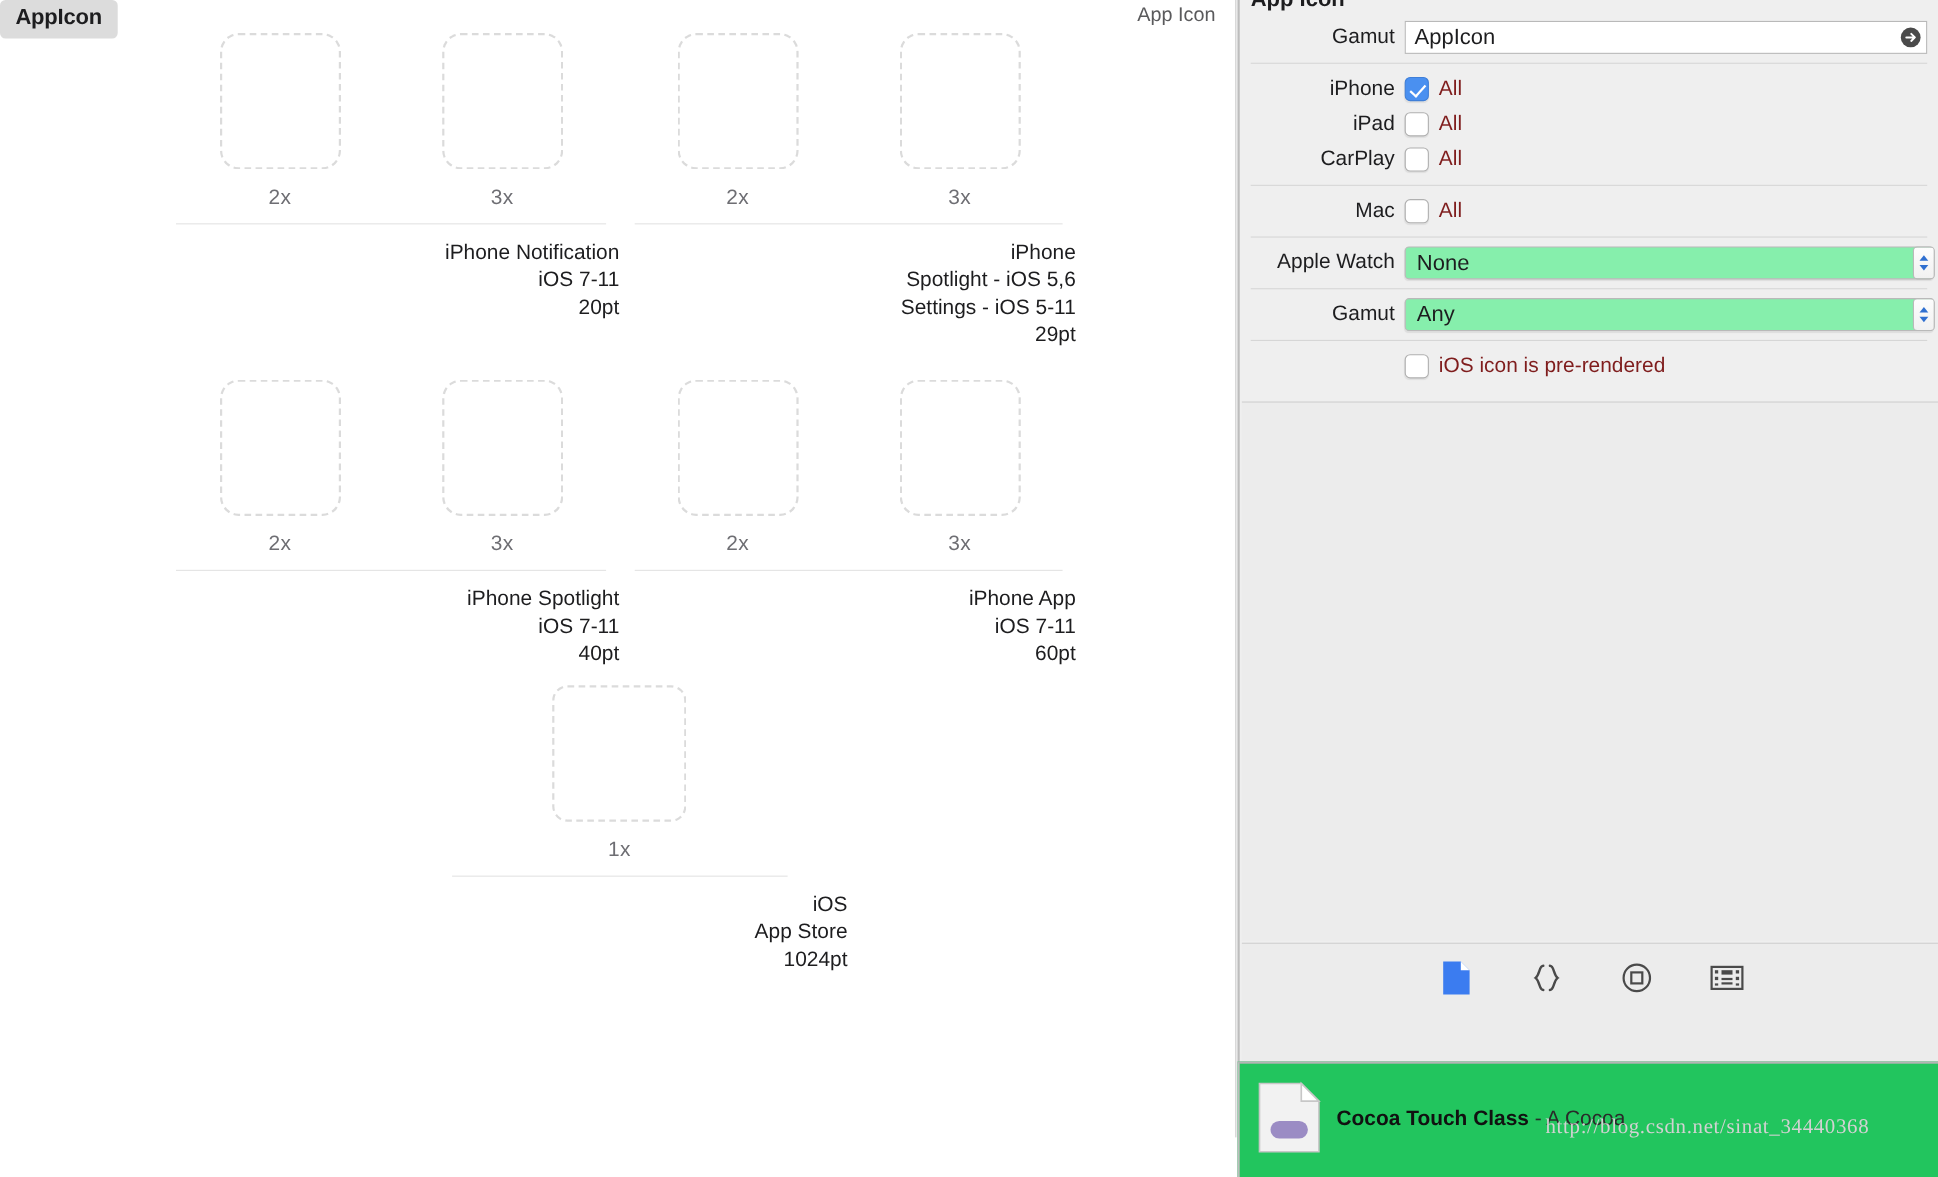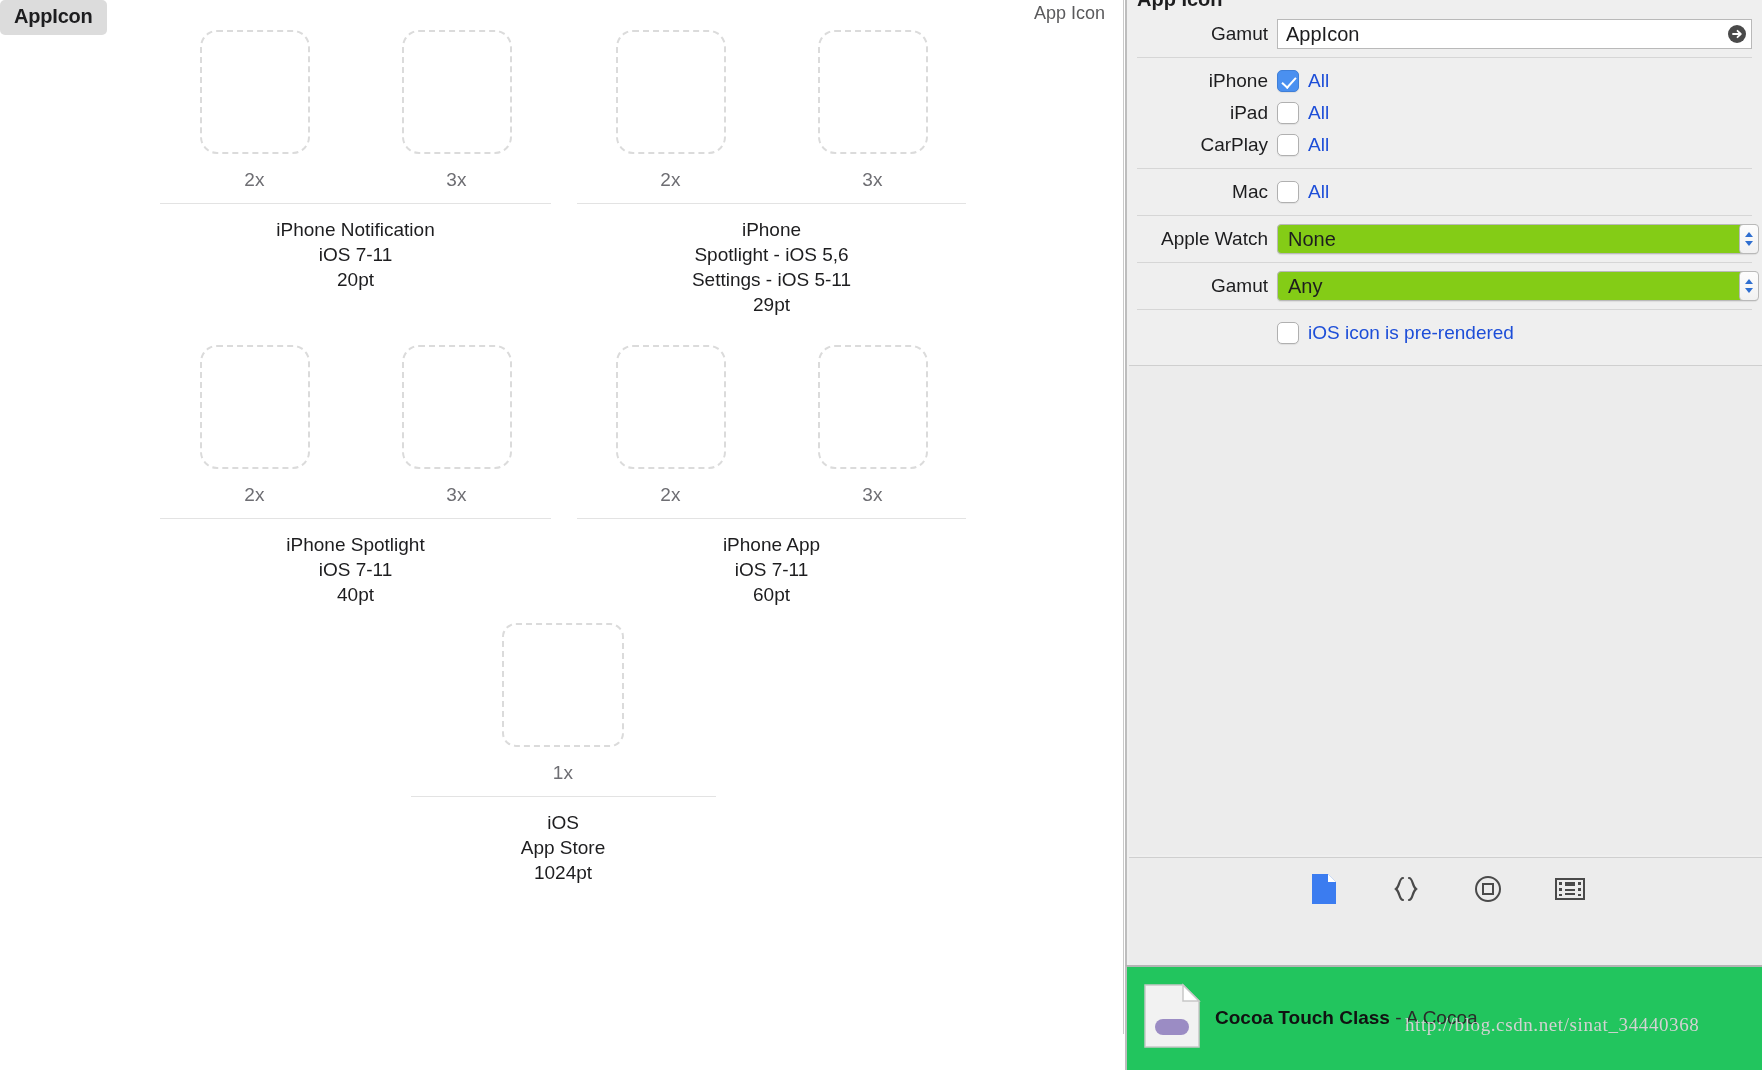--- a/index.html
+++ b/index.html
@@ -63,21 +63,21 @@
     text-align: right;
   }
 
   .divider {
     margin: 12px 12px 0 12px;
     border-top: 1px solid #e3e3e3;
   }
 
   .caption {
     margin-top: 13px;
-    text-align: center;
+    text-align: right;
     font-size: 19px;
     line-height: 25px;
     color: #1d1d1f;
   }
 
   .group2-wrap { padding-left: 2px; }
 
   
   .store-group {
     width: 415px;
@@ -136,21 +136,21 @@
   }
   .field-arrow {
     position: absolute; right: 4px; top: 50%;
     transform: translateY(-50%);
     width: 20px; height: 20px;
   }
 
   .popup {
     flex: 1;
     height: 30px;
-    background: #84cc16;
+    background: #86efac;
     border: 1px solid #b9b9b9;
     border-radius: 4px;
     display: flex; align-items: center;
     padding-left: 10px;
     font-size: 20px; color: #1d1d1f;
     position: relative;
     margin-right: 4px;
     box-shadow: 0 1px 1px rgba(0,0,0,0.08);
   }
   .stepper {
@@ -187,21 +187,21 @@
   .chk.on::after {
     content: "";
     position: absolute;
     left: 7px; top: 3px;
     width: 6px; height: 12px;
     border: solid #ffffff;
     border-width: 0 2.5px 2.5px 0;
     transform: rotate(42deg);
   }
   .chk-text {
-    font-size: 19px; color: #1d4ed8;
+    font-size: 19px; color: #7f1d1d;
     padding-left: 9px;
   }
 
   .insp-blank {
     position: absolute; left: 2px; top: 365px;
     width: 635px; height: 490px;
     background: #ececec;
     border-top: 1px solid #cfcfcf;
   }
 

